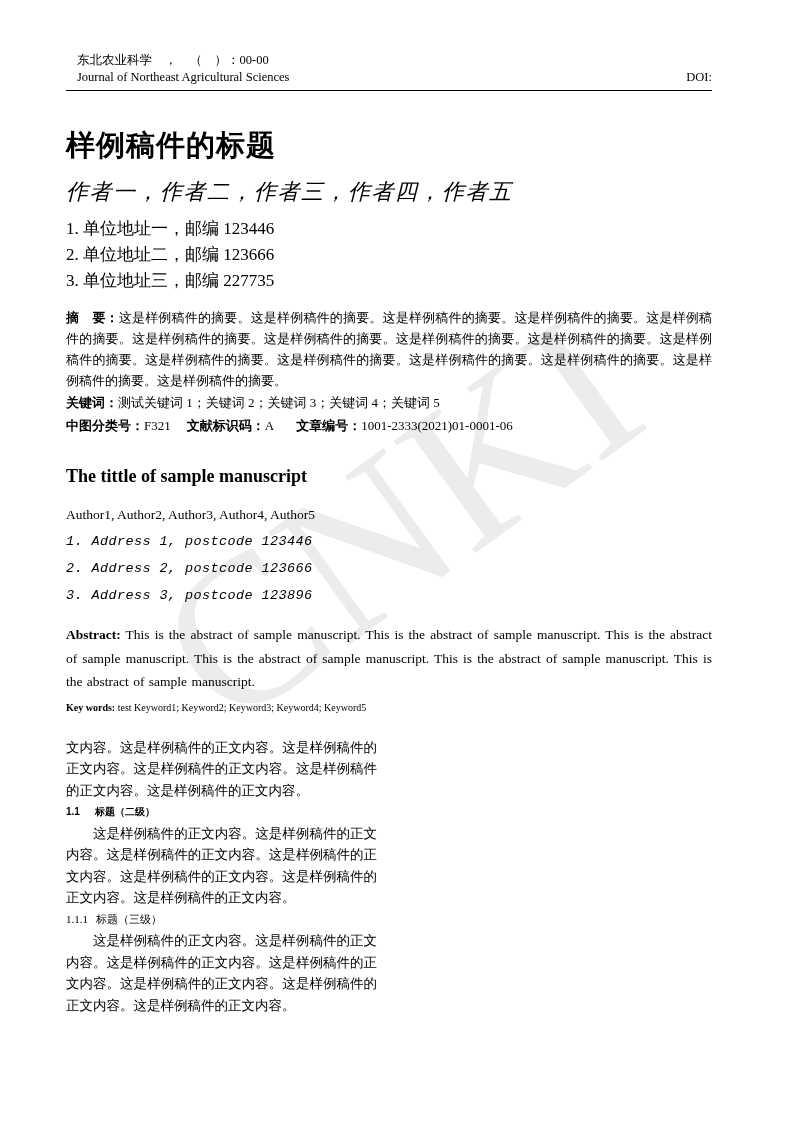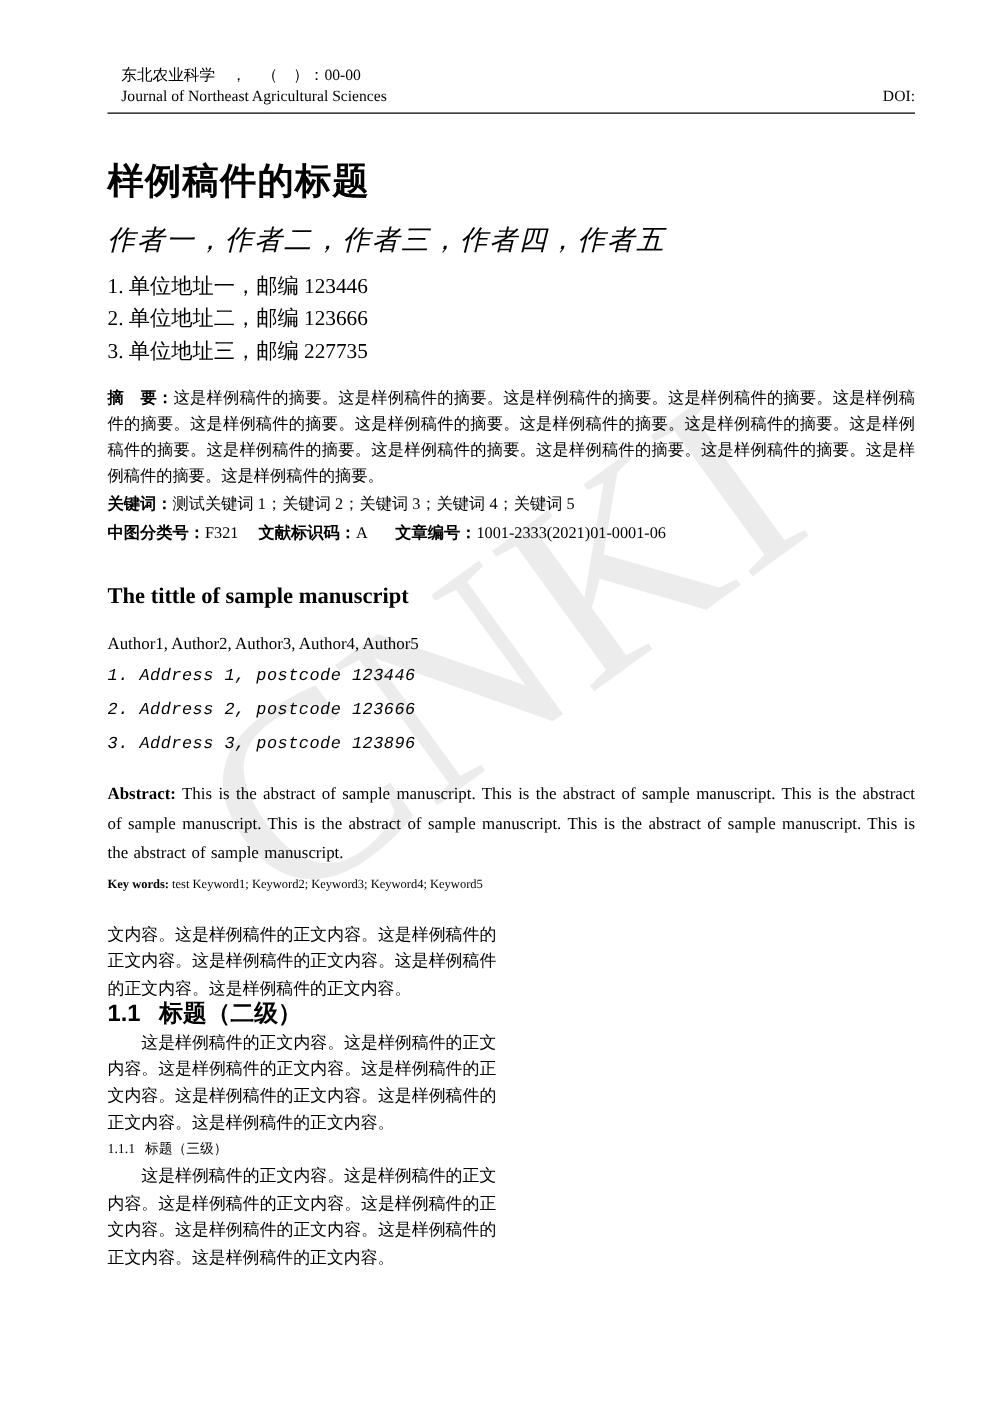--- a/index.html
+++ b/index.html
@@ -9,21 +9,21 @@
     background:#ffffff; overflow:hidden;
     font-family:"Liberation Serif","DejaVu Serif",serif; color:#000;
   }
   .watermark {
     position:absolute; left:70px; top:280px; width:660px; height:480px;
     display:flex; align-items:center; justify-content:center;
     font-family:"Liberation Serif","DejaVu Serif",serif;
     font-size:212px; letter-spacing:2px; line-height:1;
     transform:rotate(-36deg); z-index:0; user-select:none;
   }
-  .content { position:absolute; left:86px; top:52px; width:646px; z-index:1; }
+  .content { position:absolute; left:66px; top:52px; width:646px; z-index:1; }
 
   
   .hdr { font-size:12.5px; line-height:17px; padding-left:11px; }
   .hdr-row2 { display:flex; justify-content:space-between; padding-left:11px; font-size:12.5px; line-height:17px;align-items:flex-end; }
   .hdr-rule { border:none; border-top:1.3px solid #000; margin-top:4px; }
 
   
   .title-cn { font-family:"Liberation Sans","DejaVu Sans",sans-serif; font-weight:bold;
               font-size:29px; line-height:38px; margin-top:35px; letter-spacing:1px; }
   .authors-cn { font-size:22px; line-height:22px; margin-top:17px; font-style:italic; letter-spacing:1.5px; }
@@ -42,21 +42,21 @@
   .kw-en { font-size:10px; line-height:24px; margin-top:2px; }
 
   
   .columns { display:flex; gap:23px; margin-top:17px; }
   .col { width:311px; }
   .body-p { font-size:13.5px; line-height:21.5px; text-align:justify; }
   .indent { text-indent:2em; }
   .fill-last { text-align-last:justify; }
   .h-l1 { font-size:16px; line-height:22px; margin:9px 0 11px 0; }
   .h-l1 .num { display:inline-block; margin-right:22px; }
-  .h-l2 { font-size:19px; line-height:21.5px; font-weight:bold;
+  .h-l2 { font-size:10px; line-height:21.5px; font-weight:bold;
           font-family:"Liberation Sans","DejaVu Sans",sans-serif; }
   .h-l2 .num { display:inline-block; margin-right:15px; }
   .h-l3 { font-size:11px; line-height:21.5px; }
   .h-l3 .num { display:inline-block; margin-right:8px; }
   .sp-before { margin-top:12px; }
 
   
   .footnote { position:absolute; left:74px; top:982px; width:420px; z-index:1; }
   .fn-rule { border:none; border-top:1.2px solid #000; width:204px; margin:0 0 6px 0; }
   .fn-line { font-size:11.5px; line-height:19.5px; }

